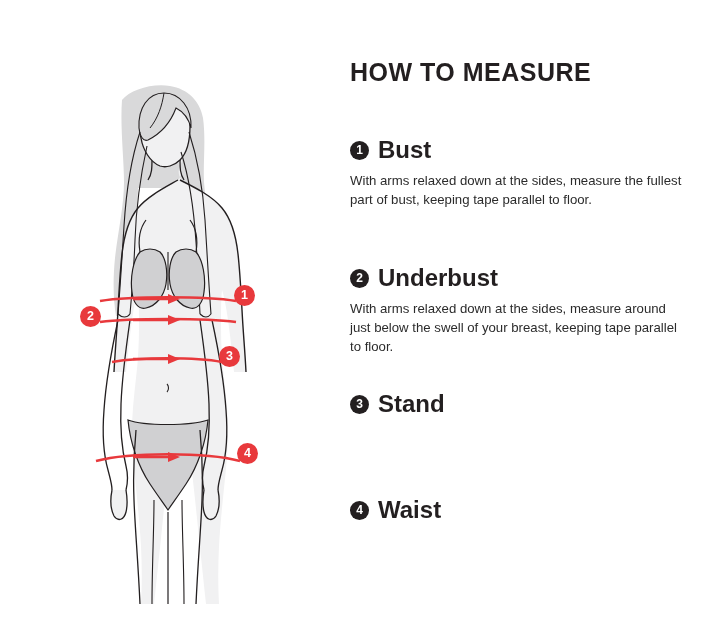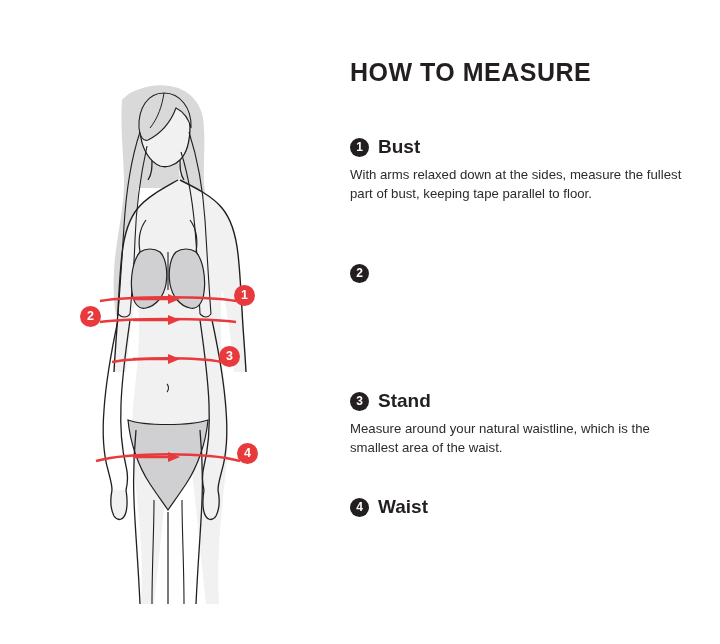--- a/index.html
+++ b/index.html
@@ -67,21 +67,21 @@
     border-radius: 50%;
     background: #231f20;
     color: #ffffff;
     font-size: 12px;
     font-weight: bold;
     line-height: 19px;
     text-align: center;
     flex: 0 0 auto;
   }
   .step-title {
-    font-size: 19px;
+    font-size: 24px;
     font-weight: bold;
     color: #231f20;
   }
   .step-body {
     font-size: 13.2px;
     line-height: 1.45;
     color: #2b2b2b;
     padding-left: 0px;
   }
   
@@ -269,29 +269,30 @@
       <div class="step-head">
         <div class="badge">1</div>
         <div class="step-title">Bust</div>
       </div>
       <div class="step-body">With arms relaxed down at the sides, measure the fullest part of bust, keeping tape parallel to floor.</div>
     </div>
 
     <div class="step" id="step-2">
       <div class="step-head">
         <div class="badge">2</div>
+        <div class="step-title">Underbust</div>
       </div>
+      <div class="step-body">With arms relaxed down at the sides, measure around just below the swell of your breast, keeping tape parallel to floor.</div>
     </div>
 
     <div class="step" id="step-3">
       <div class="step-head">
         <div class="badge">3</div>
         <div class="step-title">Stand</div>
       </div>
-      <div class="step-body">Measure around your natural waistline, which is the smallest area of the waist.</div>
     </div>
 
     <div class="step" id="step-4">
       <div class="step-head">
         <div class="badge">4</div>
         <div class="step-title">Waist</div>
       </div>
     </div>
   </div>
 </div>

